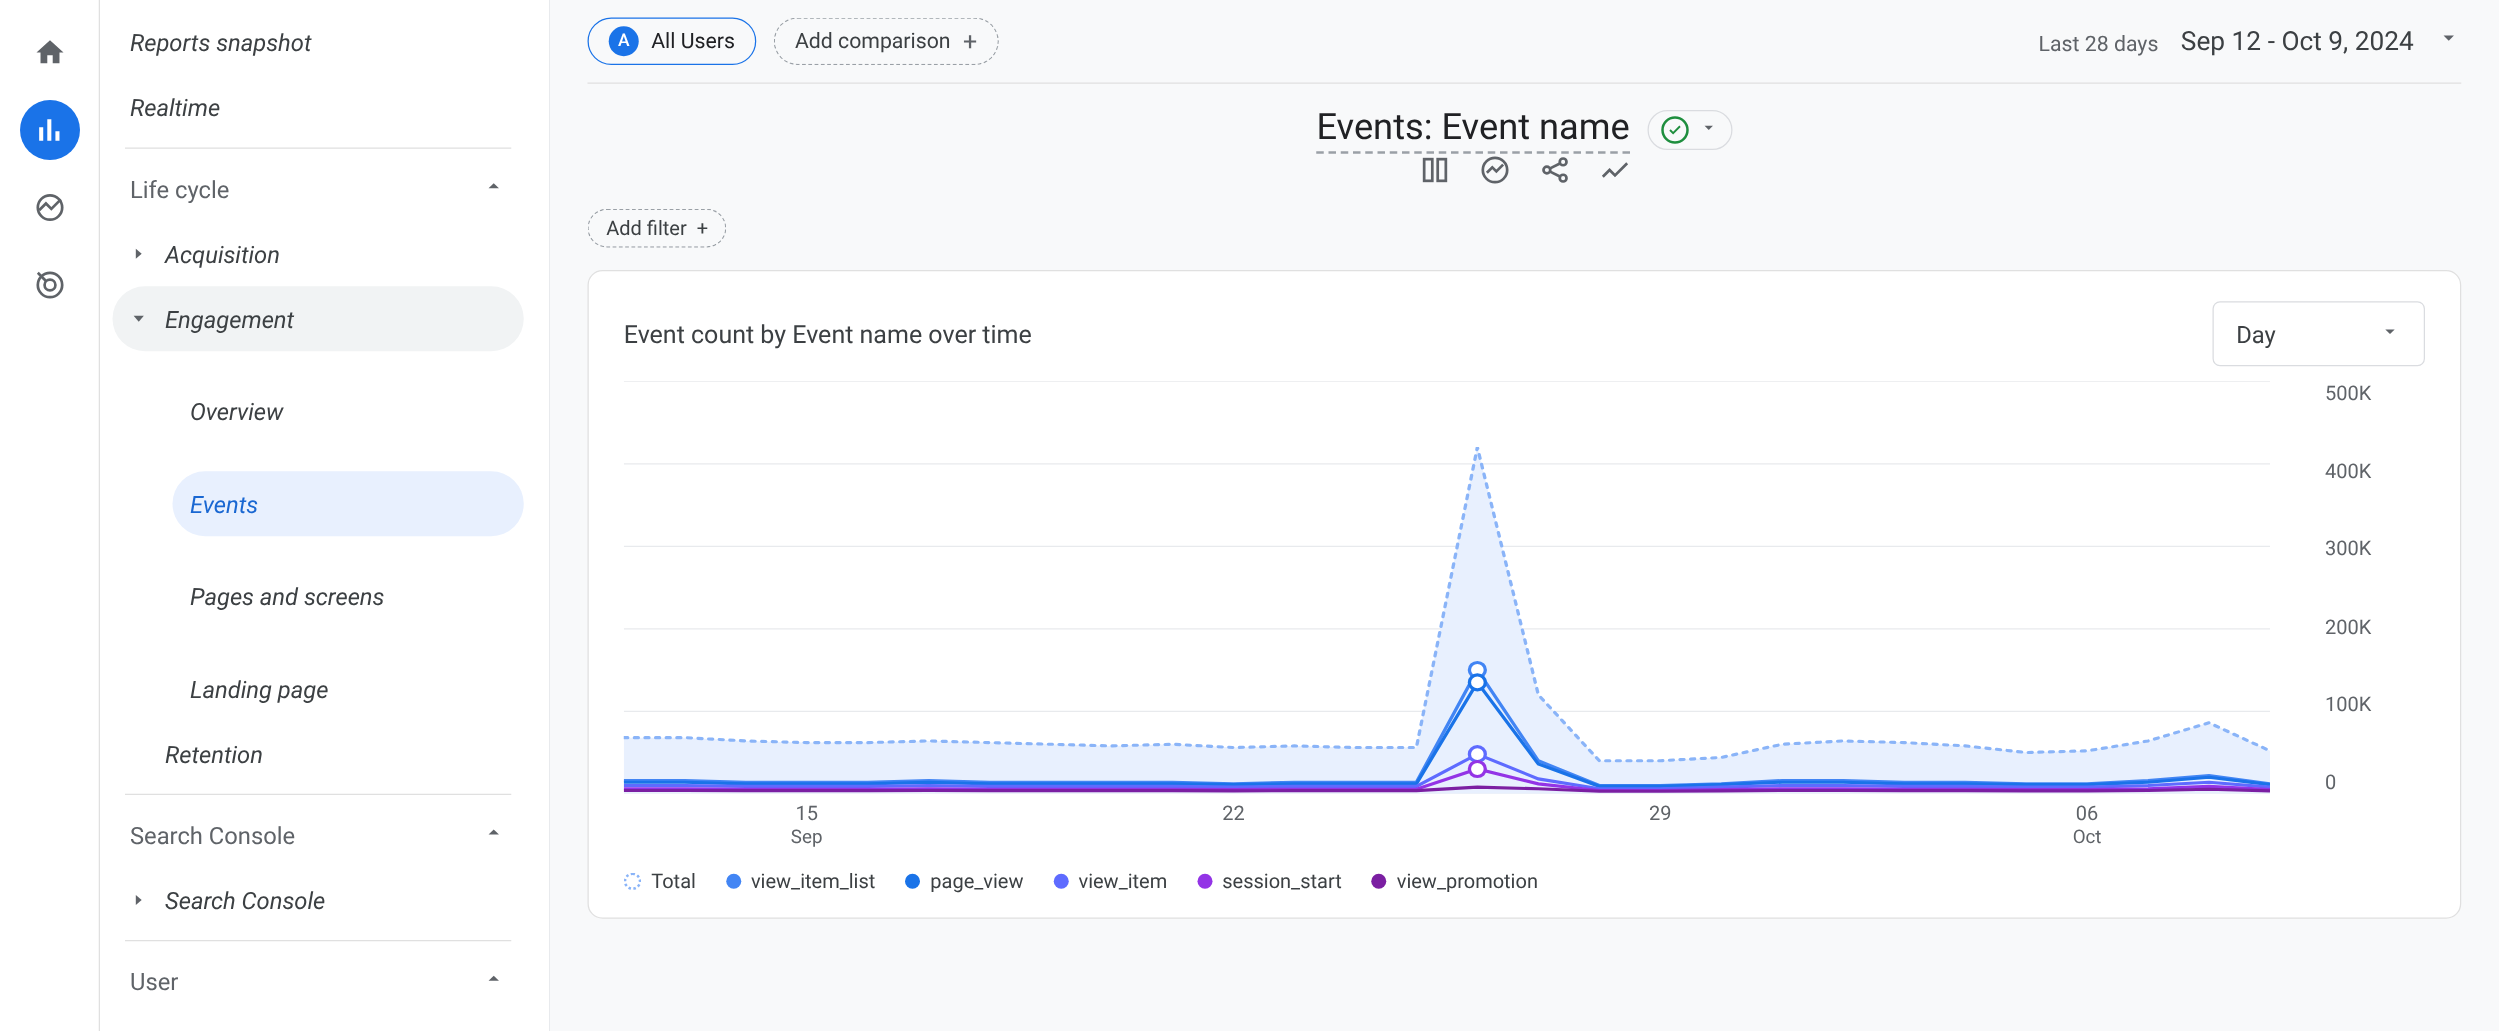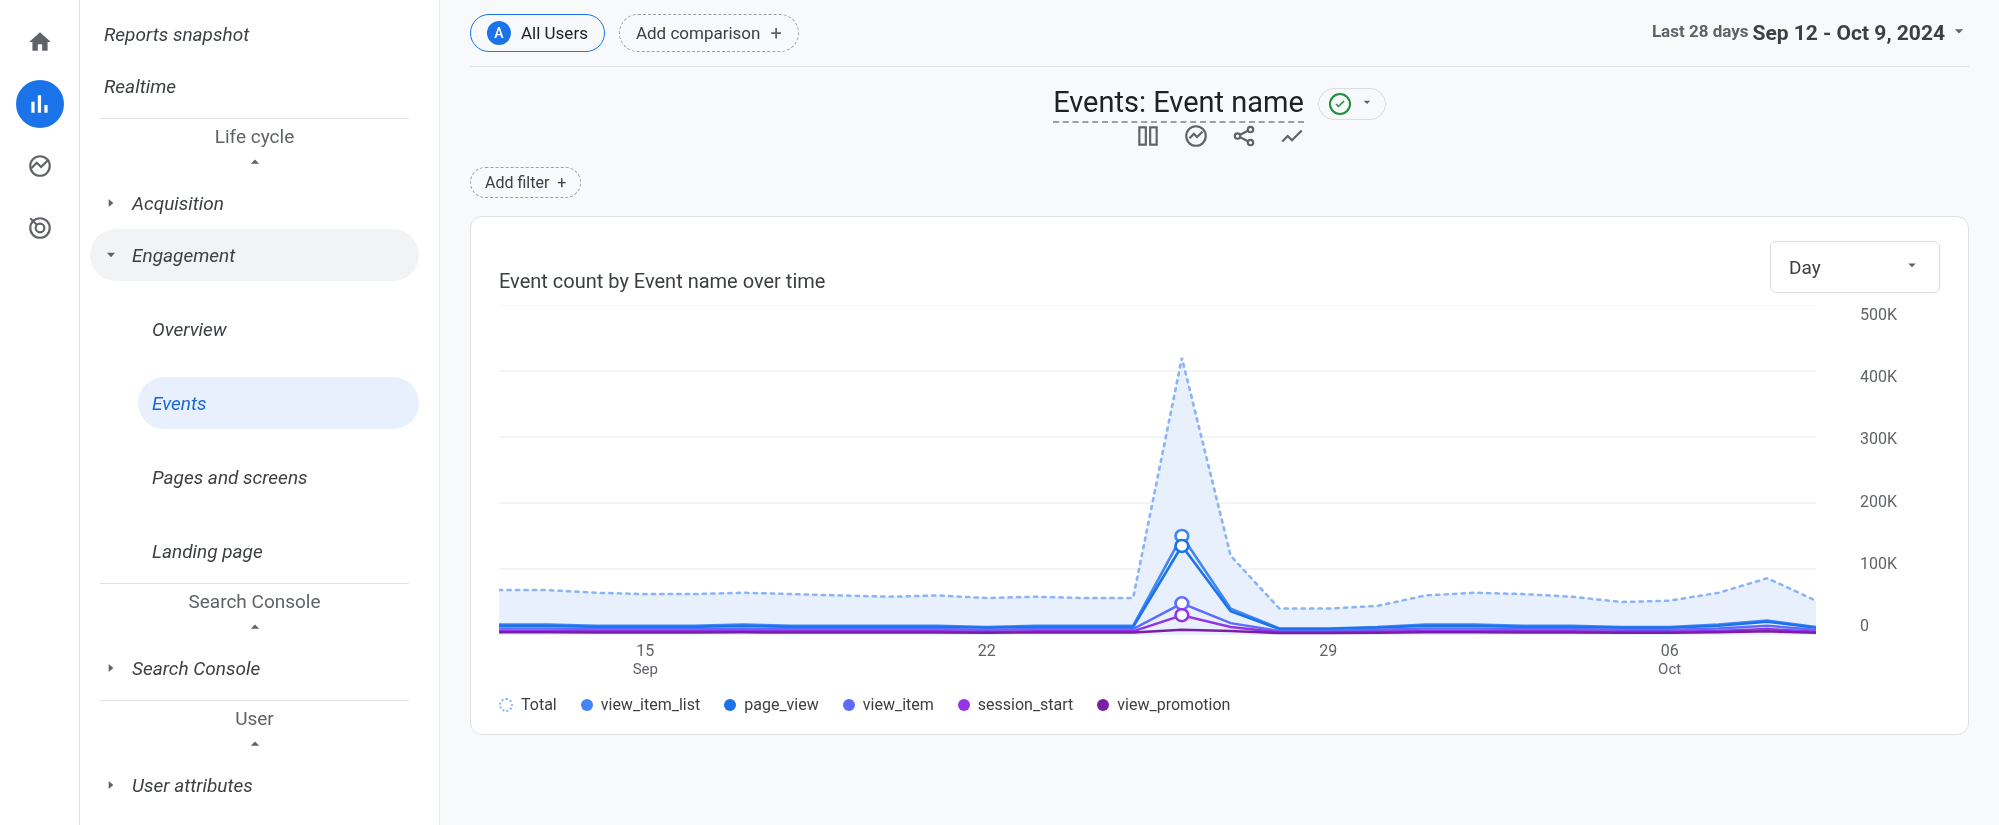--- a/index.html
+++ b/index.html
@@ -52,21 +52,20 @@
 }
 .nav-item.selected { background: #e8f0fe; color:#1967d2; }
 .nav-item.engagement { background:#f1f3f4; }
 .nav-sub { padding-left: 48px; }
 .nav-sub .nav-item { font-size: 19px; margin-top: 22px; }
 .section-header {
   display: flex; align-items: center; justify-content: space-between;
   height: 52px; padding: 0 14px 0 14px;
   font-size: 19px; color:#5f6368;
   border-radius: 26px;
-  flex-direction: column;
 }
 .section-header .chev { color:#5f6368; }
 .divider { border: none; border-top: 1px solid #e0e0e0; margin: 6px 10px; }
 .caret { width: 18px; display:inline-flex; margin-right: 10px; color:#5f6368; }
 
 
 .main { flex:1; background:#f8f9fa; padding: 0 30px 0 30px; overflow:hidden; }
 .topbar {
   display:flex; align-items:center; justify-content:space-between;
   padding: 14px 0 14px 0;
@@ -81,21 +80,21 @@
 }
 .chip.primary { border:1.5px solid #1a73e8; }
 .chip.primary .badge {
   width:24px; height:24px; border-radius:50%;
   background:#1a73e8; color:#fff;
   display:flex; align-items:center; justify-content:center;
   font-size:14px; font-weight:500;
 }
 .chip.dashed { border:1.5px dashed #9aa0a6; color:#3c4043; }
 .chip.dashed .plus { color:#5f6368; font-size:20px; }
-.date-area { display:flex; align-items:flex-start; gap:4px; color:#3c4043; font-size:21px;font-weight:bold; }
+.date-area { display:flex; align-items:flex-end; gap:18px; color:#3c4043; font-size:21px; }
 .date-label { color:#5f6368; font-size:17px; }
 
 .title-row {
   display:flex; align-items:center; justify-content:flex-start;
   padding: 18px 0 6px 0;
   flex-direction: column;
 }
 .title-left { display:flex; align-items:center; gap:14px; }
 .page-title {
   font-size: 29px; font-weight:400;
@@ -118,21 +117,21 @@
   display:inline-flex; align-items:center; gap:8px;
   border:1.5px dashed #9aa0a6; border-radius:18px;
   padding: 5px 14px; font-size:16px; color:#3c4043;
 }
 
 
 .card {
   background:#fff; border:1px solid #e0e0e0; border-radius:12px;
   padding: 24px 28px 20px 28px;
 }
-.card-header { display:flex; align-items:flex-end; justify-content:space-between; margin-bottom:12px; }
+.card-header { display:flex; align-items:center; justify-content:space-between; margin-bottom:12px; }
 .card-title { font-size:20px; color:#3c4043; }
 .select {
   display:flex; align-items:center; justify-content:space-between;
   width:170px; height:52px; padding:0 18px;
   border:1px solid #dadce0; border-radius:6px;
   font-size:19px; color:#3c4043;
 }
 
 .chart-area { display:flex; }
 .plot { flex:1; position:relative; height:380px; }
@@ -218,20 +217,24 @@
       </div>
       <div class="nav-item selected">
         <span>Events</span>
       </div>
       <div class="nav-item">
         <span>Pages and screens</span>
       </div>
       <div class="nav-item">
         <span>Landing page</span>
       </div>
+    </div>
+    <div class="nav-item">
+      <span class="caret"></span>
+      <span>Retention</span>
     </div>
     <hr class="divider">
     <div class="section-header">
       <span>Search Console</span>
       <span class="chev">
         <svg width="20" height="20" viewBox="0 0 24 24" fill="currentColor">
             <path d="M7 14l5-5 5 5z"></path>
           </svg>
       </span>
     </div>

